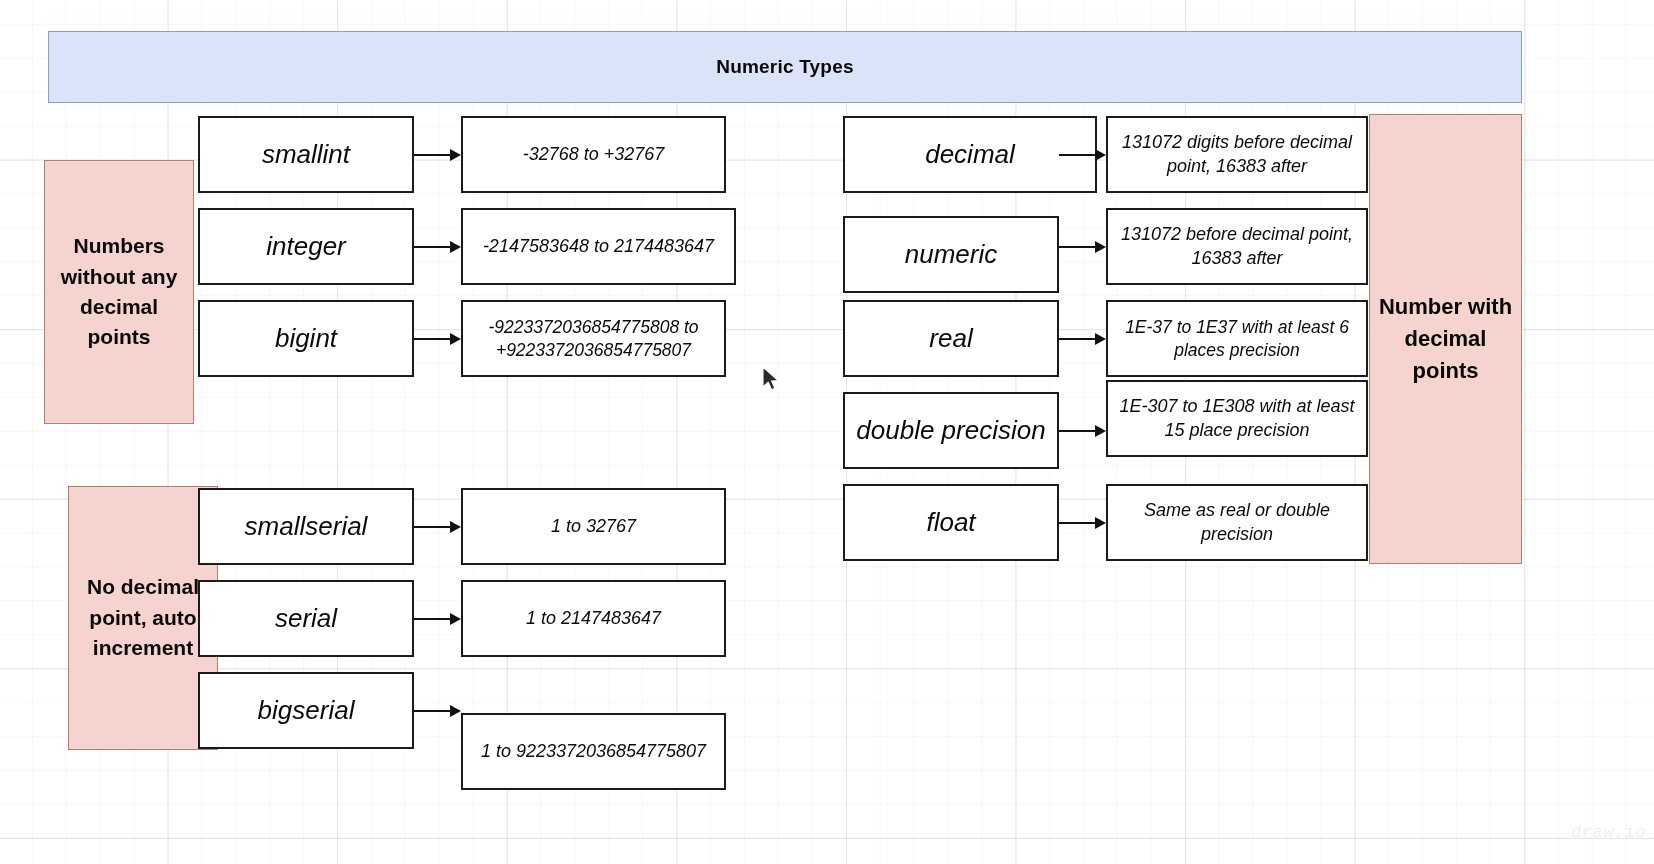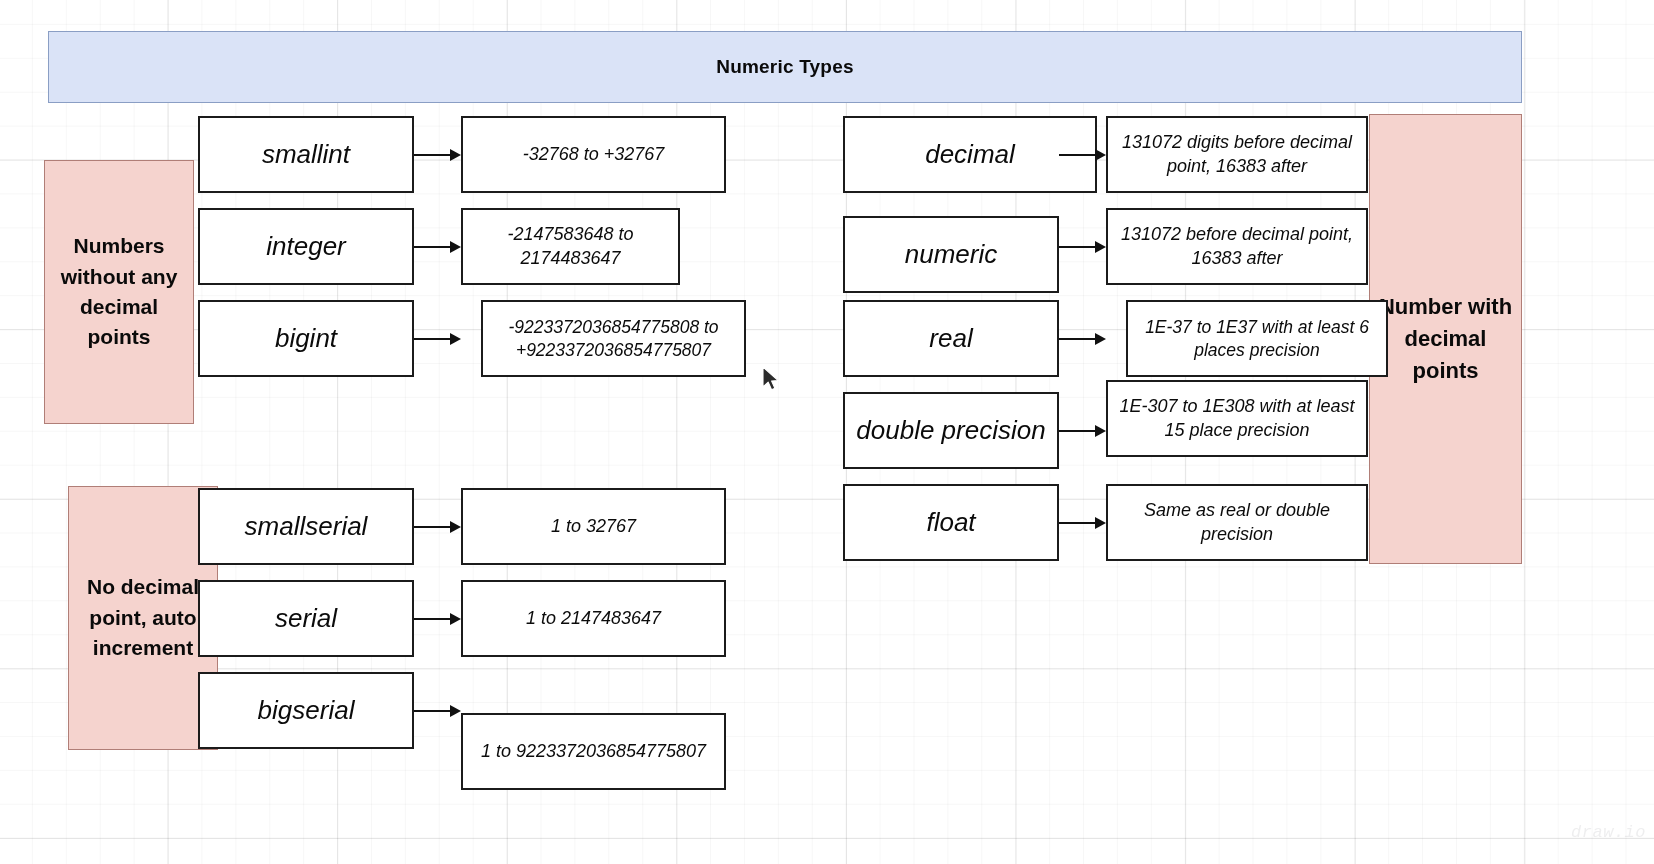--- a/index.html
+++ b/index.html
@@ -86,21 +86,20 @@
     line-height: 1.2;
   }
   .node.value {
     font-size: 18px;
     line-height: 1.3;
     padding: 2px 4px;
   }
   .node.value.tight {
     font-size: 17.5px;
     padding: 2px 15px;
-    margin-left: 20px;
   }
 
   
   .arrow {
     position: absolute;
     height: 14px;
     display: block;
   }
   .arrow svg { display: block; }
 
@@ -138,21 +137,21 @@
   <div class="node type" style="left:198px; top:116px; width:216px; height:77px;">smallint</div>
   <div class="node value" style="left:461px; top:116px; width:265px; height:77px;">-32768 to +32767</div>
   <div class="arrow" style="left:414px; top:148px; width:47px;">
     <svg width="47" height="14" viewBox="0 0 47 14">
       <line x1="0" y1="7" x2="36" y2="7" stroke="#111" stroke-width="2"></line>
       <polygon points="36,1 47,7 36,13" fill="#111"></polygon>
     </svg>
   </div>
 
   <div class="node type" style="left:198px; top:208px; width:216px; height:77px;">integer</div>
-  <div class="node value" style="left:461px; top:208px; width:219px; height:77px;">-2147583648 to 2174483647</div>
+  <div class="node value" style="left:461px; top:208px; width:275px; height:77px;">-2147583648 to 2174483647</div>
   <div class="arrow" style="left:414px; top:240px; width:47px;">
     <svg width="47" height="14" viewBox="0 0 47 14">
       <line x1="0" y1="7" x2="36" y2="7" stroke="#111" stroke-width="2"></line>
       <polygon points="36,1 47,7 36,13" fill="#111"></polygon>
     </svg>
   </div>
 
   <div class="node type" style="left:198px; top:300px; width:216px; height:77px;">bigint</div>
   <div class="node value tight" style="left:461px; top:300px; width:265px; height:77px;">-9223372036854775808 to +9223372036854775807</div>
   <div class="arrow" style="left:414px; top:332px; width:47px;">

